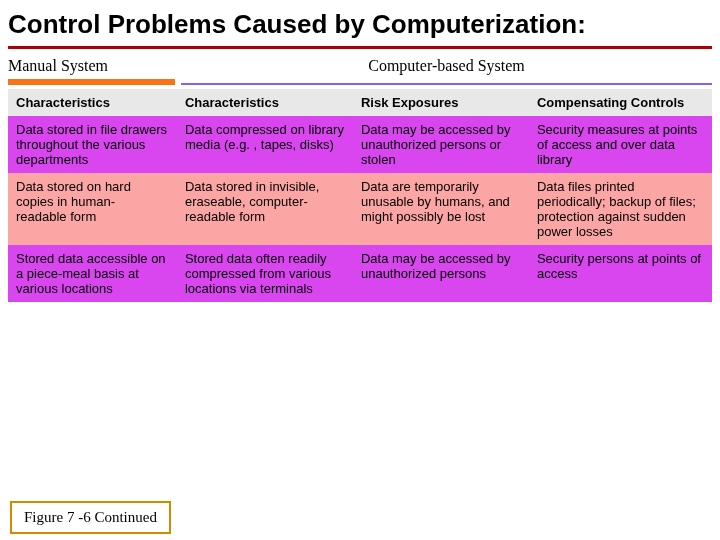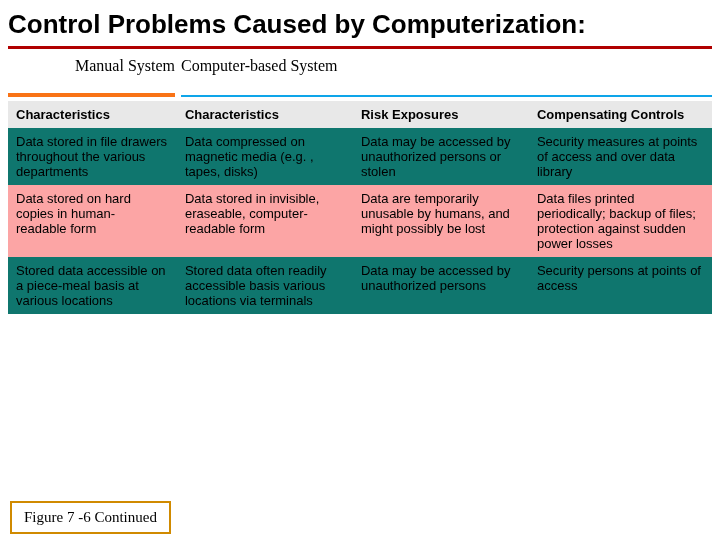--- a/index.html
+++ b/index.html
@@ -24,34 +24,34 @@
     height: 3px;
     background: #b00000;
     margin: 0 8px 8px 8px;
   }
   .group-labels {
     display: flex;
     margin: 0 8px;
   }
   .group-label-manual {
     width: 167px;
-    text-align: right;
+    text-align: left;
     font-family: "Times New Roman", serif;
     font-size: 16px;
     padding-bottom: 2px;
-    border-bottom: 4px solid #f97316;
+    border-bottom: 6px solid #f97316;
   }
   .group-label-gap { width: 6px; }
   .group-label-computer {
     flex: 1;
-    text-align: left;
+    text-align: center;
     font-family: "Times New Roman", serif;
     font-size: 16px;
-    padding-bottom: 20px;
-    border-bottom: 2px solid #0ea5e9;
+    padding-bottom: 8px;
+    border-bottom: 2px solid #8b5cf6;
   }
   .table-wrap {
     margin: 4px 8px 0 8px;
   }
   table {
     border-collapse: collapse;
     width: 100%;
     table-layout: fixed;
     font-size: 13px;
     font-family: Verdana, Arial, sans-serif;
@@ -59,21 +59,21 @@
   th, td {
     text-align: left;
     vertical-align: top;
     padding: 6px 8px 6px 8px;
   }
   thead th {
     background: #e8e8e8;
     font-weight: 700;
     font-size: 13px;
   }
-  tbody tr.odd td { background: #0f766e; }
+  tbody tr.odd td { background: #d946ef; }
   tbody tr.even td { background: #fca5a5; }
   .figure-label {
     position: absolute;
     left: 10px;
     bottom: 6px;
     border: 2px solid #d08a00;
     background: #fff;
     padding: 6px 12px;
     font-family: "Times New Roman", serif;
     font-size: 15px;
@@ -105,33 +105,33 @@
       <tr>
         <th>Characteristics</th>
         <th>Characteristics</th>
         <th>Risk Exposures</th>
         <th>Compensating Controls</th>
       </tr>
     </thead>
     <tbody>
       <tr class="odd">
         <td>Data stored in file drawers throughout the various departments</td>
-        <td>Data compressed on magnetic media (e.g. , tapes, disks)</td>
+        <td>Data compressed on library media (e.g. , tapes, disks)</td>
         <td>Data may be accessed by unauthorized persons or stolen</td>
         <td>Security measures at points of access and over data library</td>
       </tr>
       <tr class="even">
         <td>Data stored on hard copies in human- readable form</td>
         <td>Data stored in invisible, eraseable, computer-readable form</td>
         <td>Data are temporarily unusable by humans, and might possibly be lost</td>
         <td>Data files printed periodically; backup of files; protection against sudden power losses</td>
       </tr>
       <tr class="odd">
         <td>Stored data accessible on a piece-meal basis at various locations</td>
-        <td>Stored data often readily accessible basis various locations via terminals</td>
+        <td>Stored data often readily compressed from various locations via terminals</td>
         <td>Data may be accessed by unauthorized persons</td>
         <td>Security persons at points of access</td>
       </tr>
     </tbody>
   </table>
 </div>
 
 <div class="figure-label">Figure 7 -6 Continued</div>
 
 </body></html>

